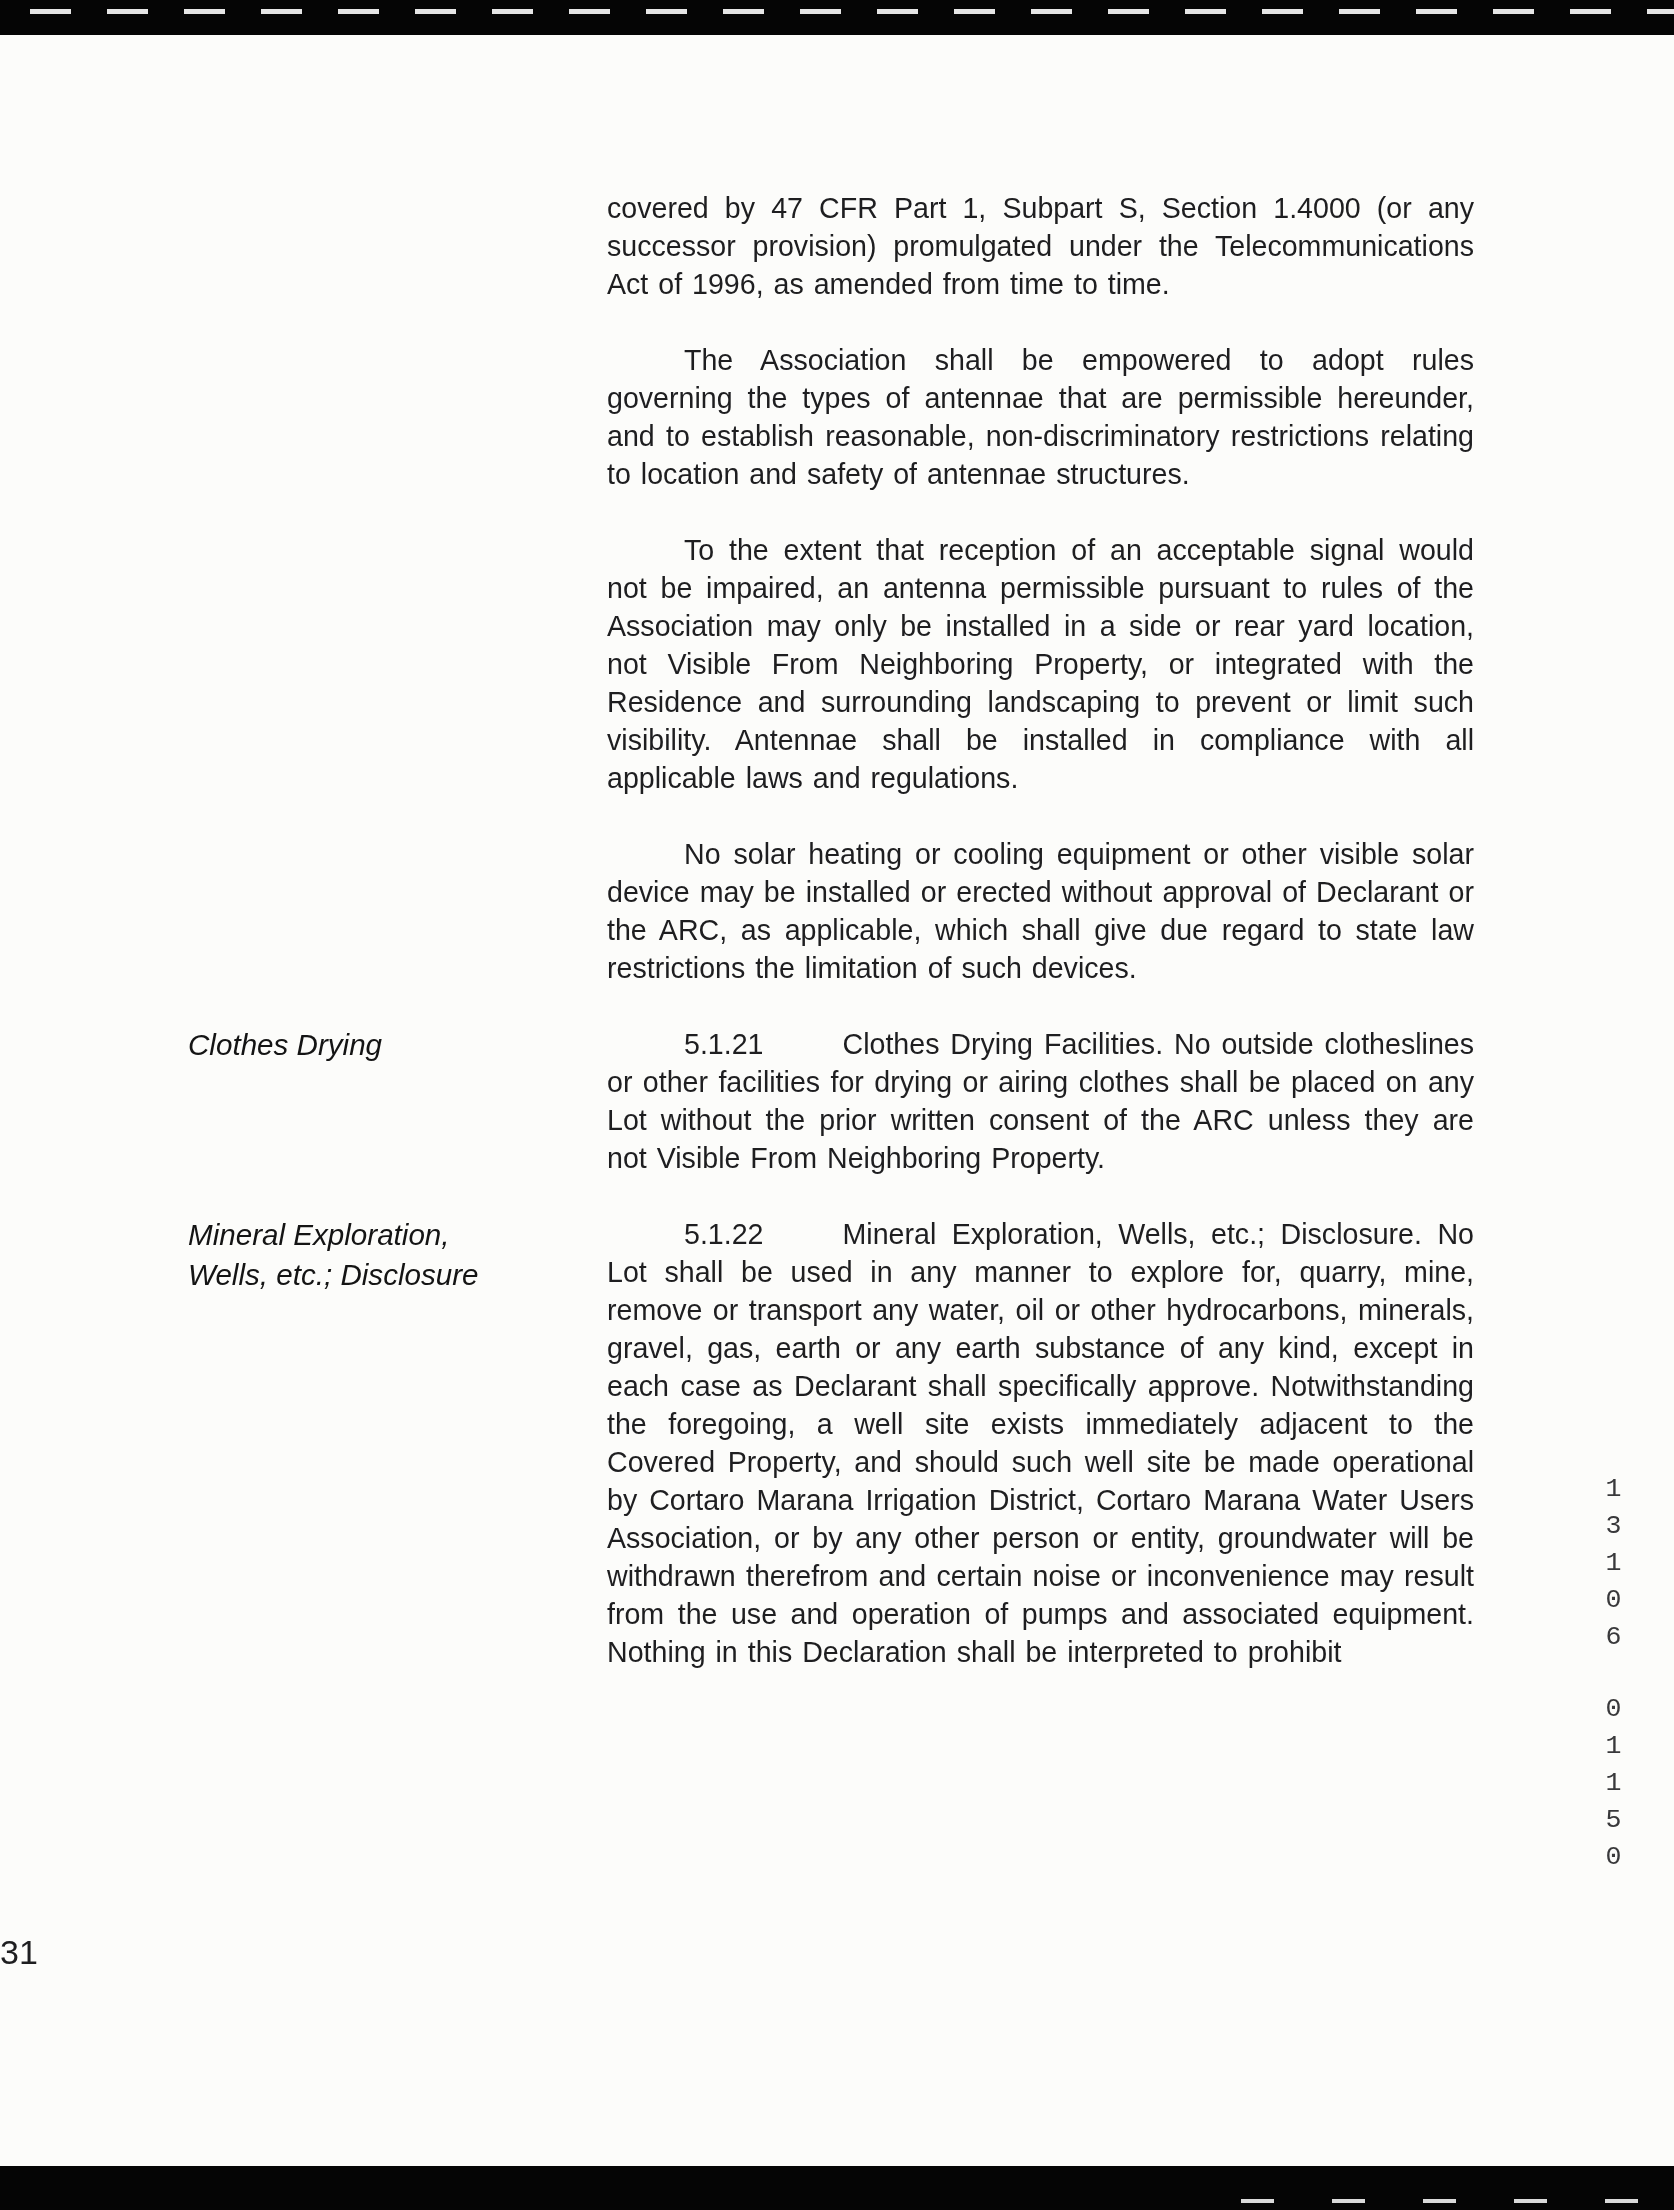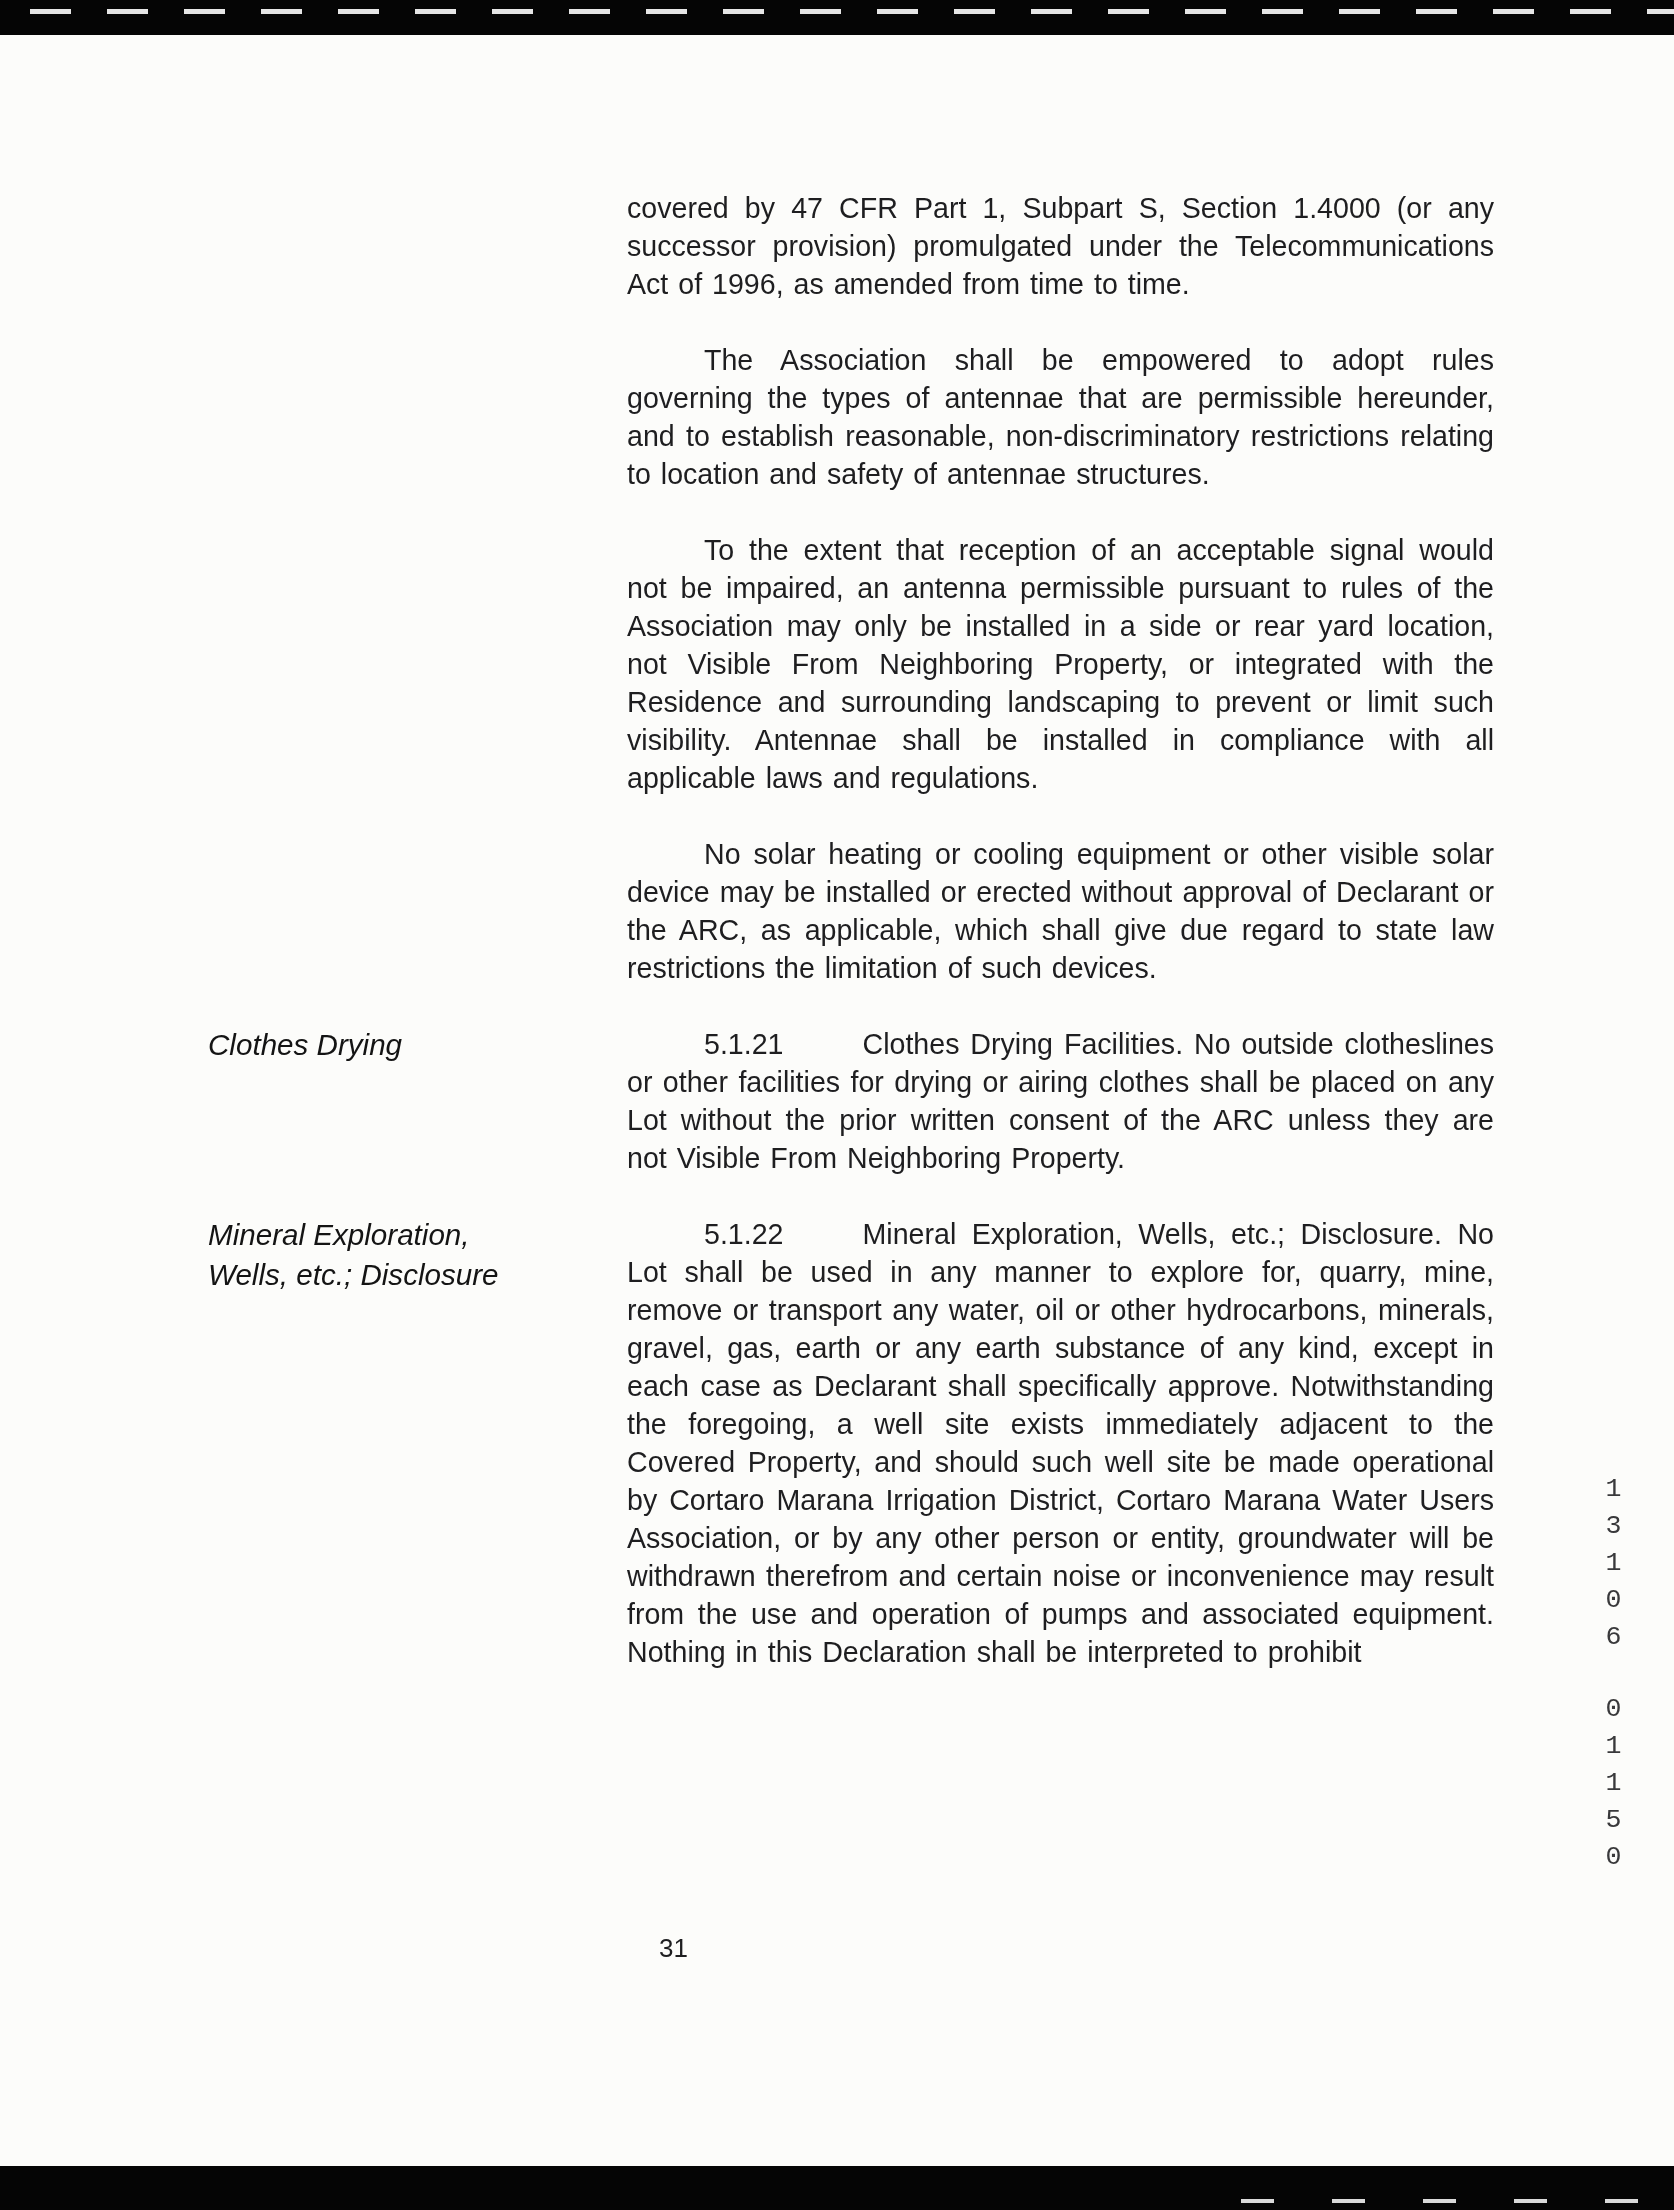--- a/index.html
+++ b/index.html
@@ -42,21 +42,21 @@
     width: 414px; height: 3.9px;
     background: repeating-linear-gradient(90deg,
       rgba(255,255,255,0.85) 0 33px,
       rgba(255,255,255,0) 33px 91px);
   }
 
   
   .content {
     position: absolute;
     top: 189px;
-    left: 208px;
+    left: 188px;
     width: 1290px;
   }
   .row {
     display: flex;
     align-items: flex-start;
     margin-bottom: 38px;
   }
   .sidebar-label {
     flex: 0 0 419px;
     width: 419px;
@@ -98,22 +98,21 @@
     text-orientation: upright;
     letter-spacing: 6.9px;
     line-height: 1;
   }
 
   .page-number {
     position: absolute;
     top: 1933px;
     left: 0;
     width: 1347px;
-    text-align: center;
-    font-size: 26px;
+    font-size: 34px;
     color: #1e1e20;
   }
 </style>
 </head>
 <body>
 
 <div class="page">
 
   <div class="scan-bar-top">
     <div class="dash-line"></div>

